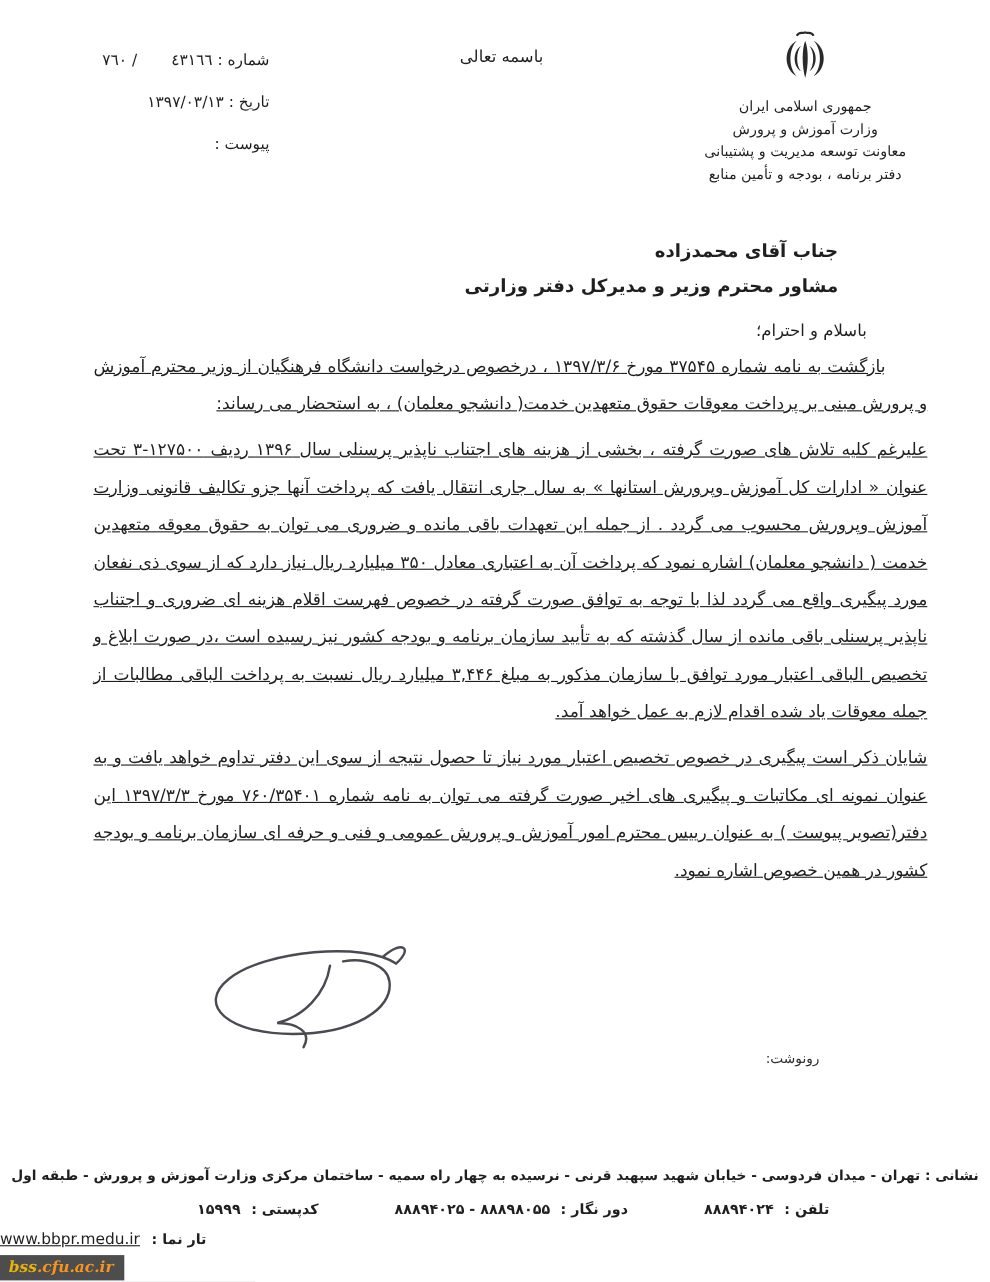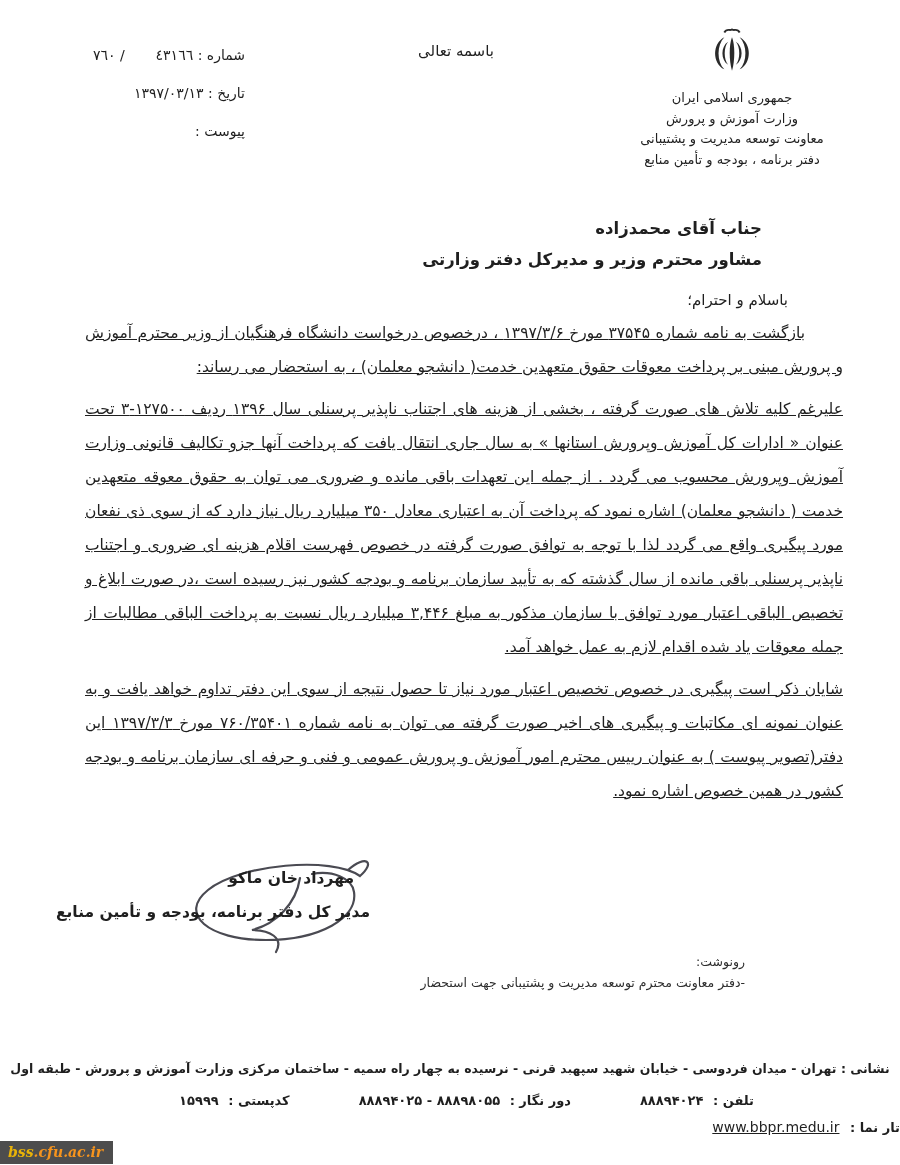--- a/index.html
+++ b/index.html
@@ -28,21 +28,21 @@
   .signature { position:absolute; top:861px; right:530px; width:214px; text-align:right; font-weight:bold; font-size:15.5px; line-height:34px; white-space:nowrap; }
   .sig-name { padding-left:0; padding-right:16px; }
   .scribble { position:absolute; left:178px; top:846px; width:206px; height:114px; pointer-events:none; }
   
   .cc { position:absolute; top:951px; right:155px; text-align:right; font-size:12.5px; line-height:21px; color:#2e2e2e; white-space:nowrap; }
   
   .footer-address { position:absolute; top:1061px; left:0; right:0; text-align:center; font-size:12.5px; font-weight:bold; white-space:nowrap; }
   .footer-contact { position:absolute; top:1093px; left:0; right:0; display:flex; justify-content:center; gap:36px; font-size:13px; font-weight:bold; }
   .fc-group { white-space:nowrap;margin-left:33px; }
   .fc-group .lbl { margin-left:5px; }
-  .footer-web { position:absolute; top:1119px; left:0; right:0; text-align:right; font-size:13px; font-weight:bold; }
+  .footer-web { position:absolute; top:1119px; left:0; right:0; text-align:left; font-size:13px; font-weight:bold; }
   .footer-web .url { direction:ltr; display:inline-block; text-decoration:underline; font-weight:normal; font-size:14px; margin-right:6px; }
   
   .watermark {
     position:absolute; left:0; bottom:1px; padding:3px 10px 4px 8px;
     font-family:"DejaVu Serif", serif; font-style:italic; font-weight:bold; font-size:14px;
     direction:ltr; cursor:pointer;
   }
   .wm-prefix { }
   .wm-suffix { }
 </style>
@@ -100,28 +100,23 @@
     <p class="p3">شایان ذکر است پیگیری در خصوص تخصیص اعتبار مورد نیاز تا حصول نتیجه از سوی این دفتر تداوم خواهد یافت و به عنوان نمونه ای مکاتبات و پیگیری های اخیر صورت گرفته می توان به نامه شماره ۷۶۰/۳۵۴۰۱ مورخ ۱۳۹۷/۳/۳ این دفتر(تصویر پیوست ) به عنوان رییس محترم امور آموزش و پرورش عمومی و فنی و حرفه ای سازمان برنامه و بودجه کشور در همین خصوص اشاره نمود.</p>
   </div>
 
   <div class="scribble">
     <svg width="206" height="114" viewBox="0 0 206 114" aria-hidden="true">
       <path d="M170 24 C188 8 198 16 182 30 C154 10 62 18 30 44 C0 68 30 94 88 94 C142 94 180 72 176 46 C174 32 154 24 134 28" fill="none" stroke="#4a4a52" stroke-width="2.2" stroke-linecap="round"></path>
       <path d="M122 32 C118 58 98 78 74 84 C92 84 106 92 98 106" fill="none" stroke="#4a4a52" stroke-width="2.2" stroke-linecap="round"></path>
     </svg>
   </div>
 
-  <div class="signature">
-    <div class="sig-name">مهرداد خان ماکو</div>
-    <div class="sig-title">مدیر کل  دفتر برنامه، بودجه و تأمین منابع</div>
-  </div>
 
   <div class="cc">
     <div>رونوشت:</div>
-    <div>-دفتر معاونت محترم توسعه مدیریت و پشتیبانی جهت استحضار</div>
   </div>
 
   <div class="footer-address">نشانی : تهران - میدان فردوسی - خیابان شهید سپهبد قرنی - نرسیده به چهار راه سمیه - ساختمان مرکزی وزارت آموزش و پرورش - طبقه اول</div>
 
   <div class="footer-contact">
     <span class="fc-group">
       <span class="lbl">تلفن :</span>
       <span>۸۸۸۹۴۰۲۴</span>
     </span>
     <span class="fc-group">

